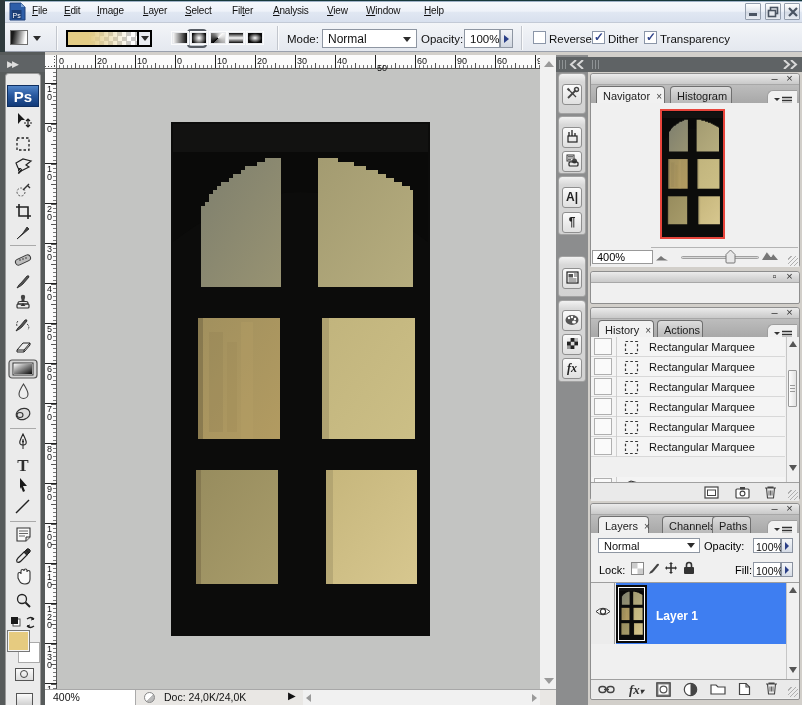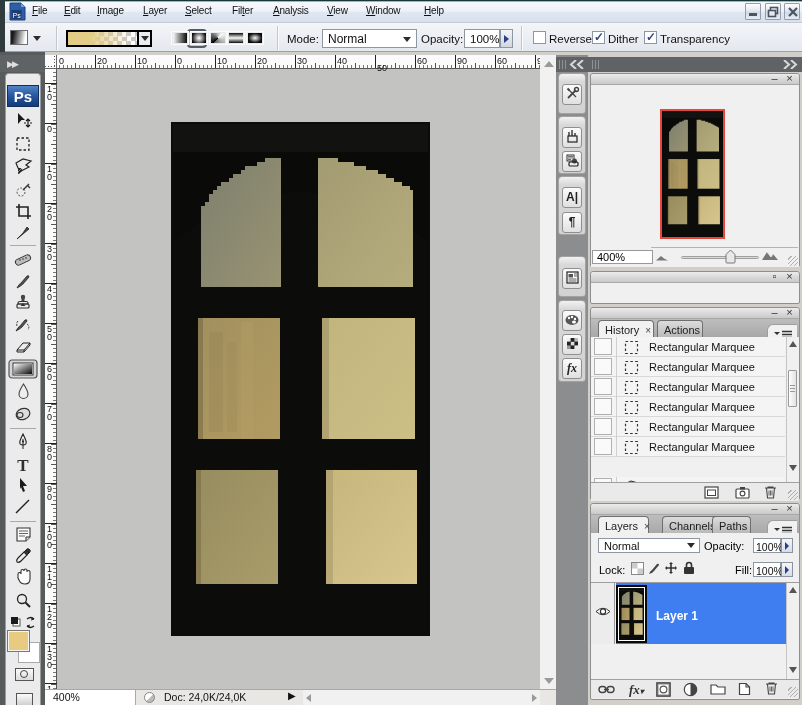--- a/index.html
+++ b/index.html
@@ -593,20 +593,28 @@
   </div>
 </div>
 
 <div id="panels" class="abs">
 
   <div class="pgroup" id="g-nav" style="top:18px; height:194px;">
     <div class="phead">
         <div class="pbtn" style="right:20px">–</div>
         <div class="pbtn" style="right:5px">×</div>
       </div>
+    <div class="ptabs">
+      <div class="tab active" style="left:5px; width:69px;">Navigator <span class="x">×</span></div>
+      <div class="tab inactive" style="left:79px; width:62px;">Histogram</div>
+      <div class="pmenu" style="top:5px"><svg width="20" height="9" viewBox="0 0 20 9" style="margin:2px 0 0 6px;">
+            <path d="M0 2 l3 3 l3 -3 Z" fill="#333"></path>
+            <path d="M8 1.5 h10 M8 4.5 h10 M8 7.5 h10" stroke="#333" stroke-width="1.4"></path>
+          </svg></div>
+    </div>
     <div class="pcontent" style="top:29px; height:164px; overflow:hidden;">
       <svg class="abs" style="left:69px; top:6px; border:2px solid #e8453c; background:#000;" width="65" height="130">
           <use href="#winimg"></use>
         </svg>
       <div style="position:absolute;left:1px;top:147px;width:61px;height:14px;background:#fff;border:1px solid #999;font-size:11px;padding-left:4px;">400%</div>
       <svg class="abs" style="left:64px; top:151px;" width="14" height="7" viewBox="0 0 14 7">
           <path d="M1 6.5 L6 2 L9 4.5 L13 6.5 Z" fill="#777"></path>
         </svg>
       <div style="position:absolute;left:60px;top:144px;width:147px;height:1px;background:#b4b4b4;"></div>
       <div style="position:absolute;left:90px;top:153px;width:78px;height:3px;background:#d8d8d8;border:1px solid #a0a0a0;border-radius:2px;"></div>

